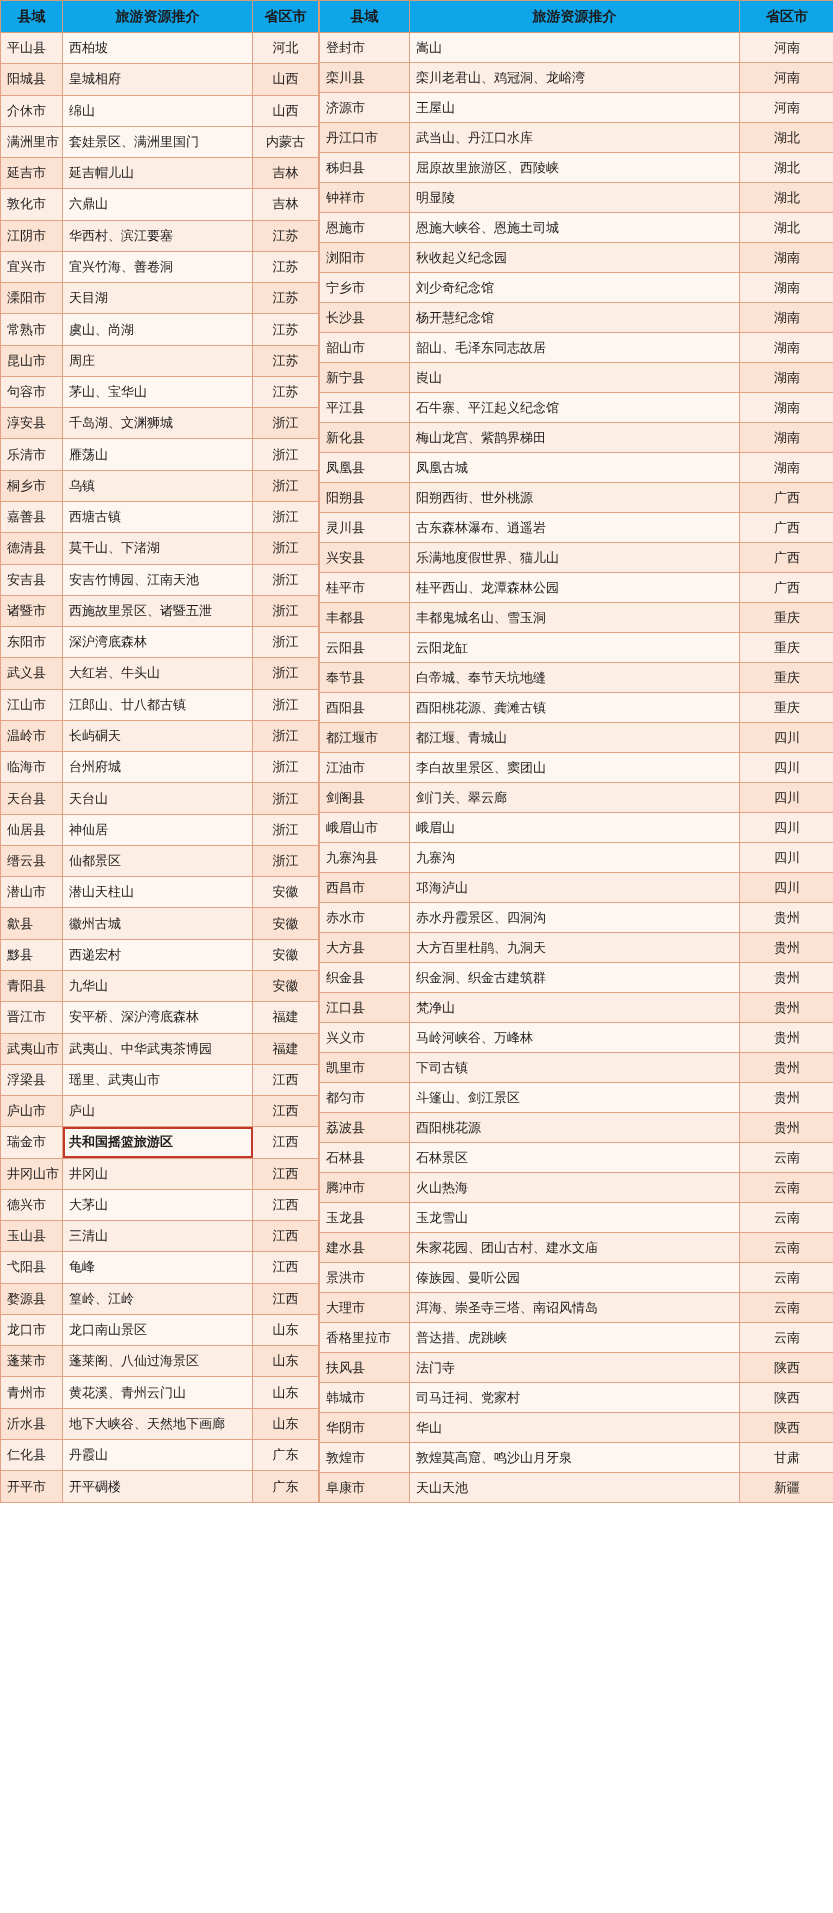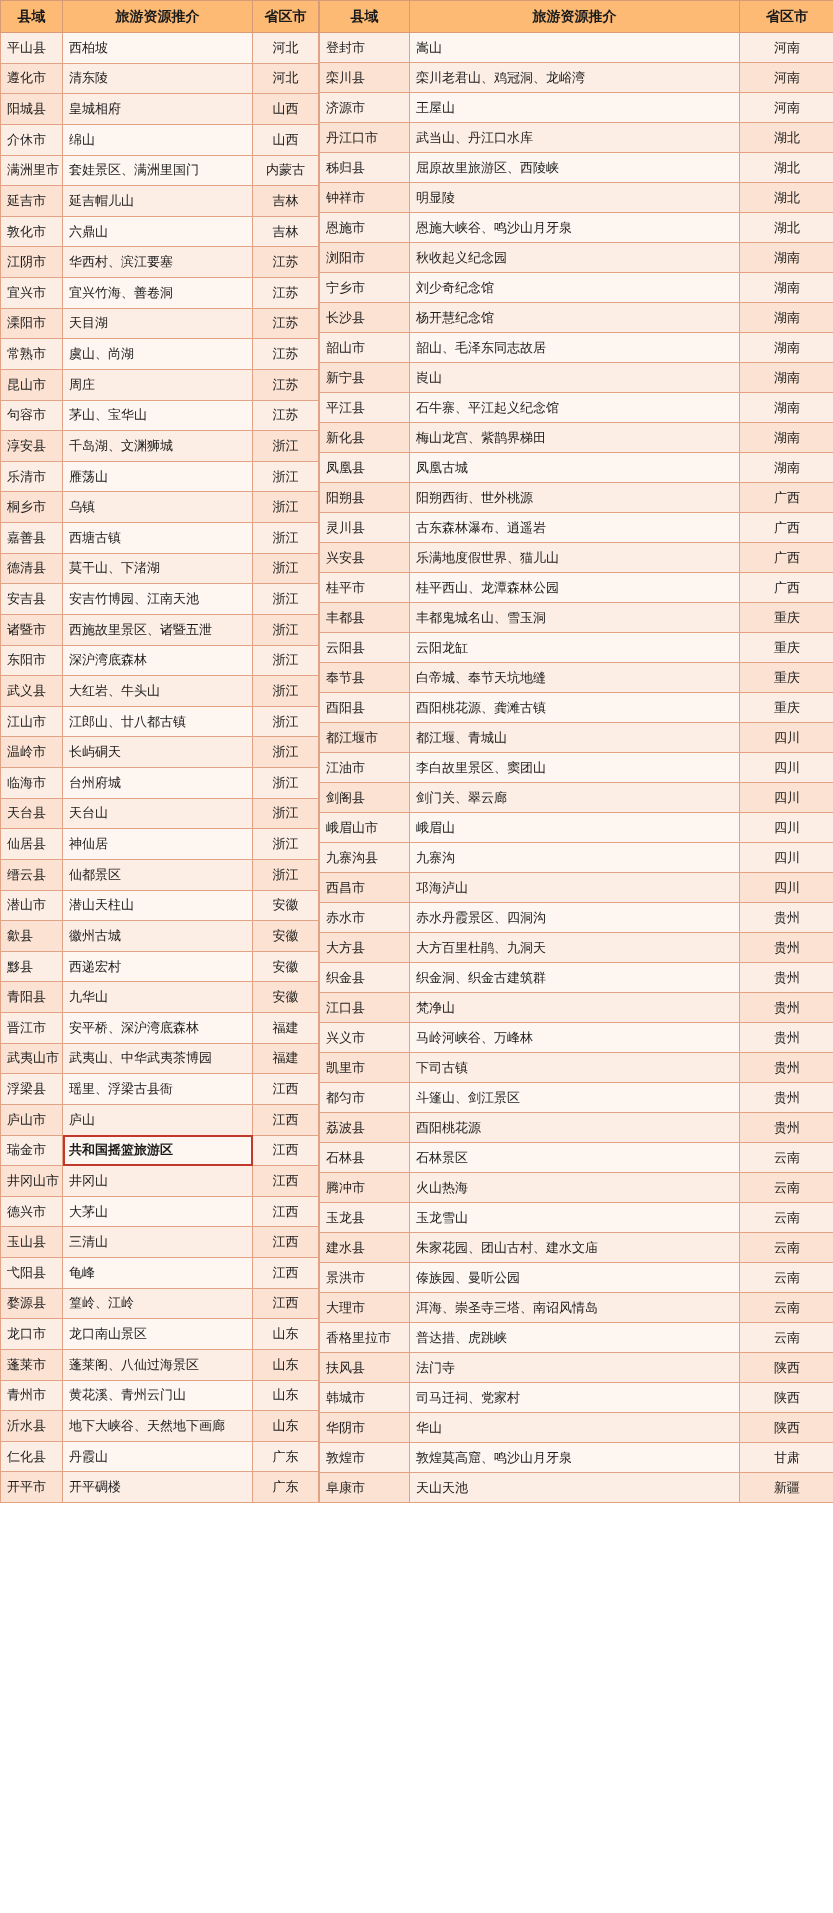--- a/index.html
+++ b/index.html
@@ -38,21 +38,21 @@
     border: 1px solid #e2a384;
     font-size: 13px;
     color: #1b1b1b;
     height: 30px;
     padding: 0 6px;
     box-sizing: border-box;
     white-space: nowrap;
     overflow: hidden;
   }
   thead th {
-    background: #fdba74;
+    background: #0ea5e9;
     text-align: center;
     font-weight: bold;
     font-size: 14px;
     height: 32px;
     border-color: #d99a77;
   }
   td.col-county {
     text-align: left;
     background: #fdeee5;
   }
@@ -93,25 +93,20 @@
           <th>省区市</th>
         </tr>
       </thead>
       <tbody>
           <tr>
             <td class="col-county">平山县</td>
             <td class="col-res">西柏坡</td>
             <td class="col-prov">河北</td>
           </tr>
           <tr class="alt">
-            <td class="col-county">遵化市</td>
-            <td class="col-res">清东陵</td>
-            <td class="col-prov">河北</td>
-          </tr>
-          <tr class="alt">
             <td class="col-county">阳城县</td>
             <td class="col-res">皇城相府</td>
             <td class="col-prov">山西</td>
           </tr>
           <tr>
             <td class="col-county">介休市</td>
             <td class="col-res">绵山</td>
             <td class="col-prov">山西</td>
           </tr>
           <tr>
@@ -259,21 +254,21 @@
             <td class="col-res">安平桥、深沪湾底森林</td>
             <td class="col-prov">福建</td>
           </tr>
           <tr class="alt">
             <td class="col-county">武夷山市</td>
             <td class="col-res">武夷山、中华武夷茶博园</td>
             <td class="col-prov">福建</td>
           </tr>
           <tr>
             <td class="col-county">浮梁县</td>
-            <td class="col-res">瑶里、浮梁古县衙</td>
+            <td class="col-res">瑶里、武夷山市</td>
             <td class="col-prov">江西</td>
           </tr>
           <tr class="alt">
             <td class="col-county">庐山市</td>
             <td class="col-res">庐山</td>
             <td class="col-prov">江西</td>
           </tr>
           <tr>
             <td class="col-county">瑞金市</td>
             <td class="col-res highlight">共和国摇篮旅游区</td>
@@ -376,21 +371,21 @@
             <td class="col-res">屈原故里旅游区、西陵峡</td>
             <td class="col-prov">湖北</td>
           </tr>
           <tr class="alt">
             <td class="col-county">钟祥市</td>
             <td class="col-res">明显陵</td>
             <td class="col-prov">湖北</td>
           </tr>
           <tr>
             <td class="col-county">恩施市</td>
-            <td class="col-res">恩施大峡谷、鸣沙山月牙泉</td>
+            <td class="col-res">恩施大峡谷、恩施土司城</td>
             <td class="col-prov">湖北</td>
           </tr>
           <tr class="alt">
             <td class="col-county">浏阳市</td>
             <td class="col-res">秋收起义纪念园</td>
             <td class="col-prov">湖南</td>
           </tr>
           <tr>
             <td class="col-county">宁乡市</td>
             <td class="col-res">刘少奇纪念馆</td>

